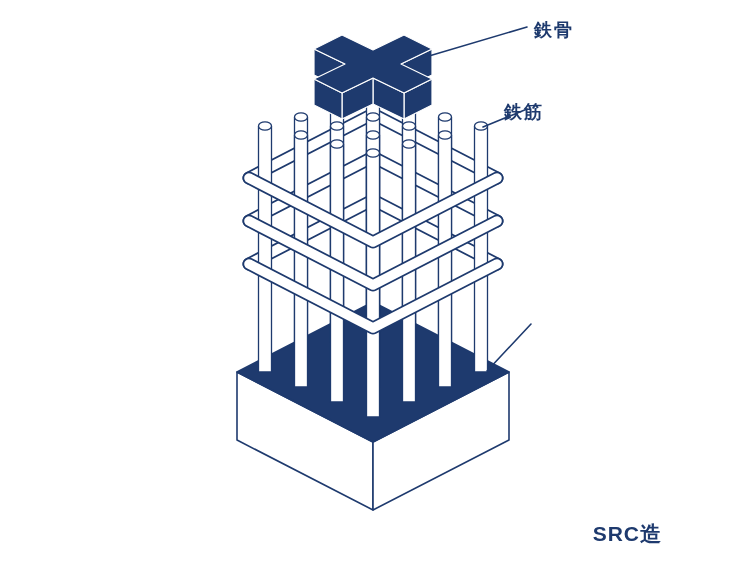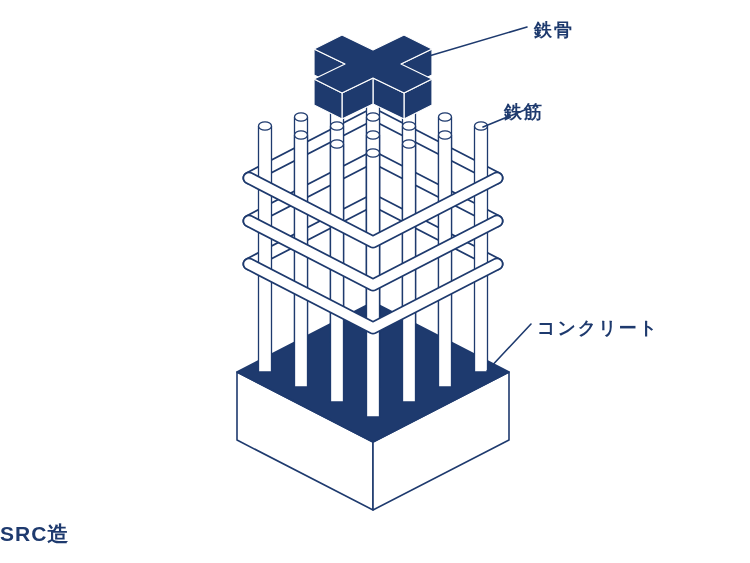--- a/index.html
+++ b/index.html
@@ -35,21 +35,21 @@
     letter-spacing:2px;
     white-space:nowrap;
   }
   .label-steel{left:534px;top:18px;}
   .label-rebar{left:504px;top:100px;}
   .label-concrete{left:537px;top:316px;}
   .caption{
     position:absolute;
     left:0;right:0;
     top:520px;
-    text-align:left;
+    text-align:right;
     color:var(--navy);
     font-weight:bold;
     font-size:21px;
     letter-spacing:1px;
   }
 </style>
 </head>
 <body>
 
 <div class="stage">
@@ -128,16 +128,15 @@
       <path class="hoop-inner" d="M249,264 L373,328 L497,264"></path>
     </g>
 
     <line class="leader" x1="527" y1="27" x2="429" y2="56"></line>
     <line class="leader" x1="527" y1="109" x2="483" y2="127"></line>
     <line class="leader" x1="531" y1="324" x2="487" y2="371"></line>
   </svg>
 
   <div class="label label-steel">鉄骨</div>
   <div class="label label-rebar">鉄筋</div>
-  <div class="label label-concrete">コンクリート</div>
   <div class="caption">SRC造</div>
 
 </div>
 
 </body></html>

